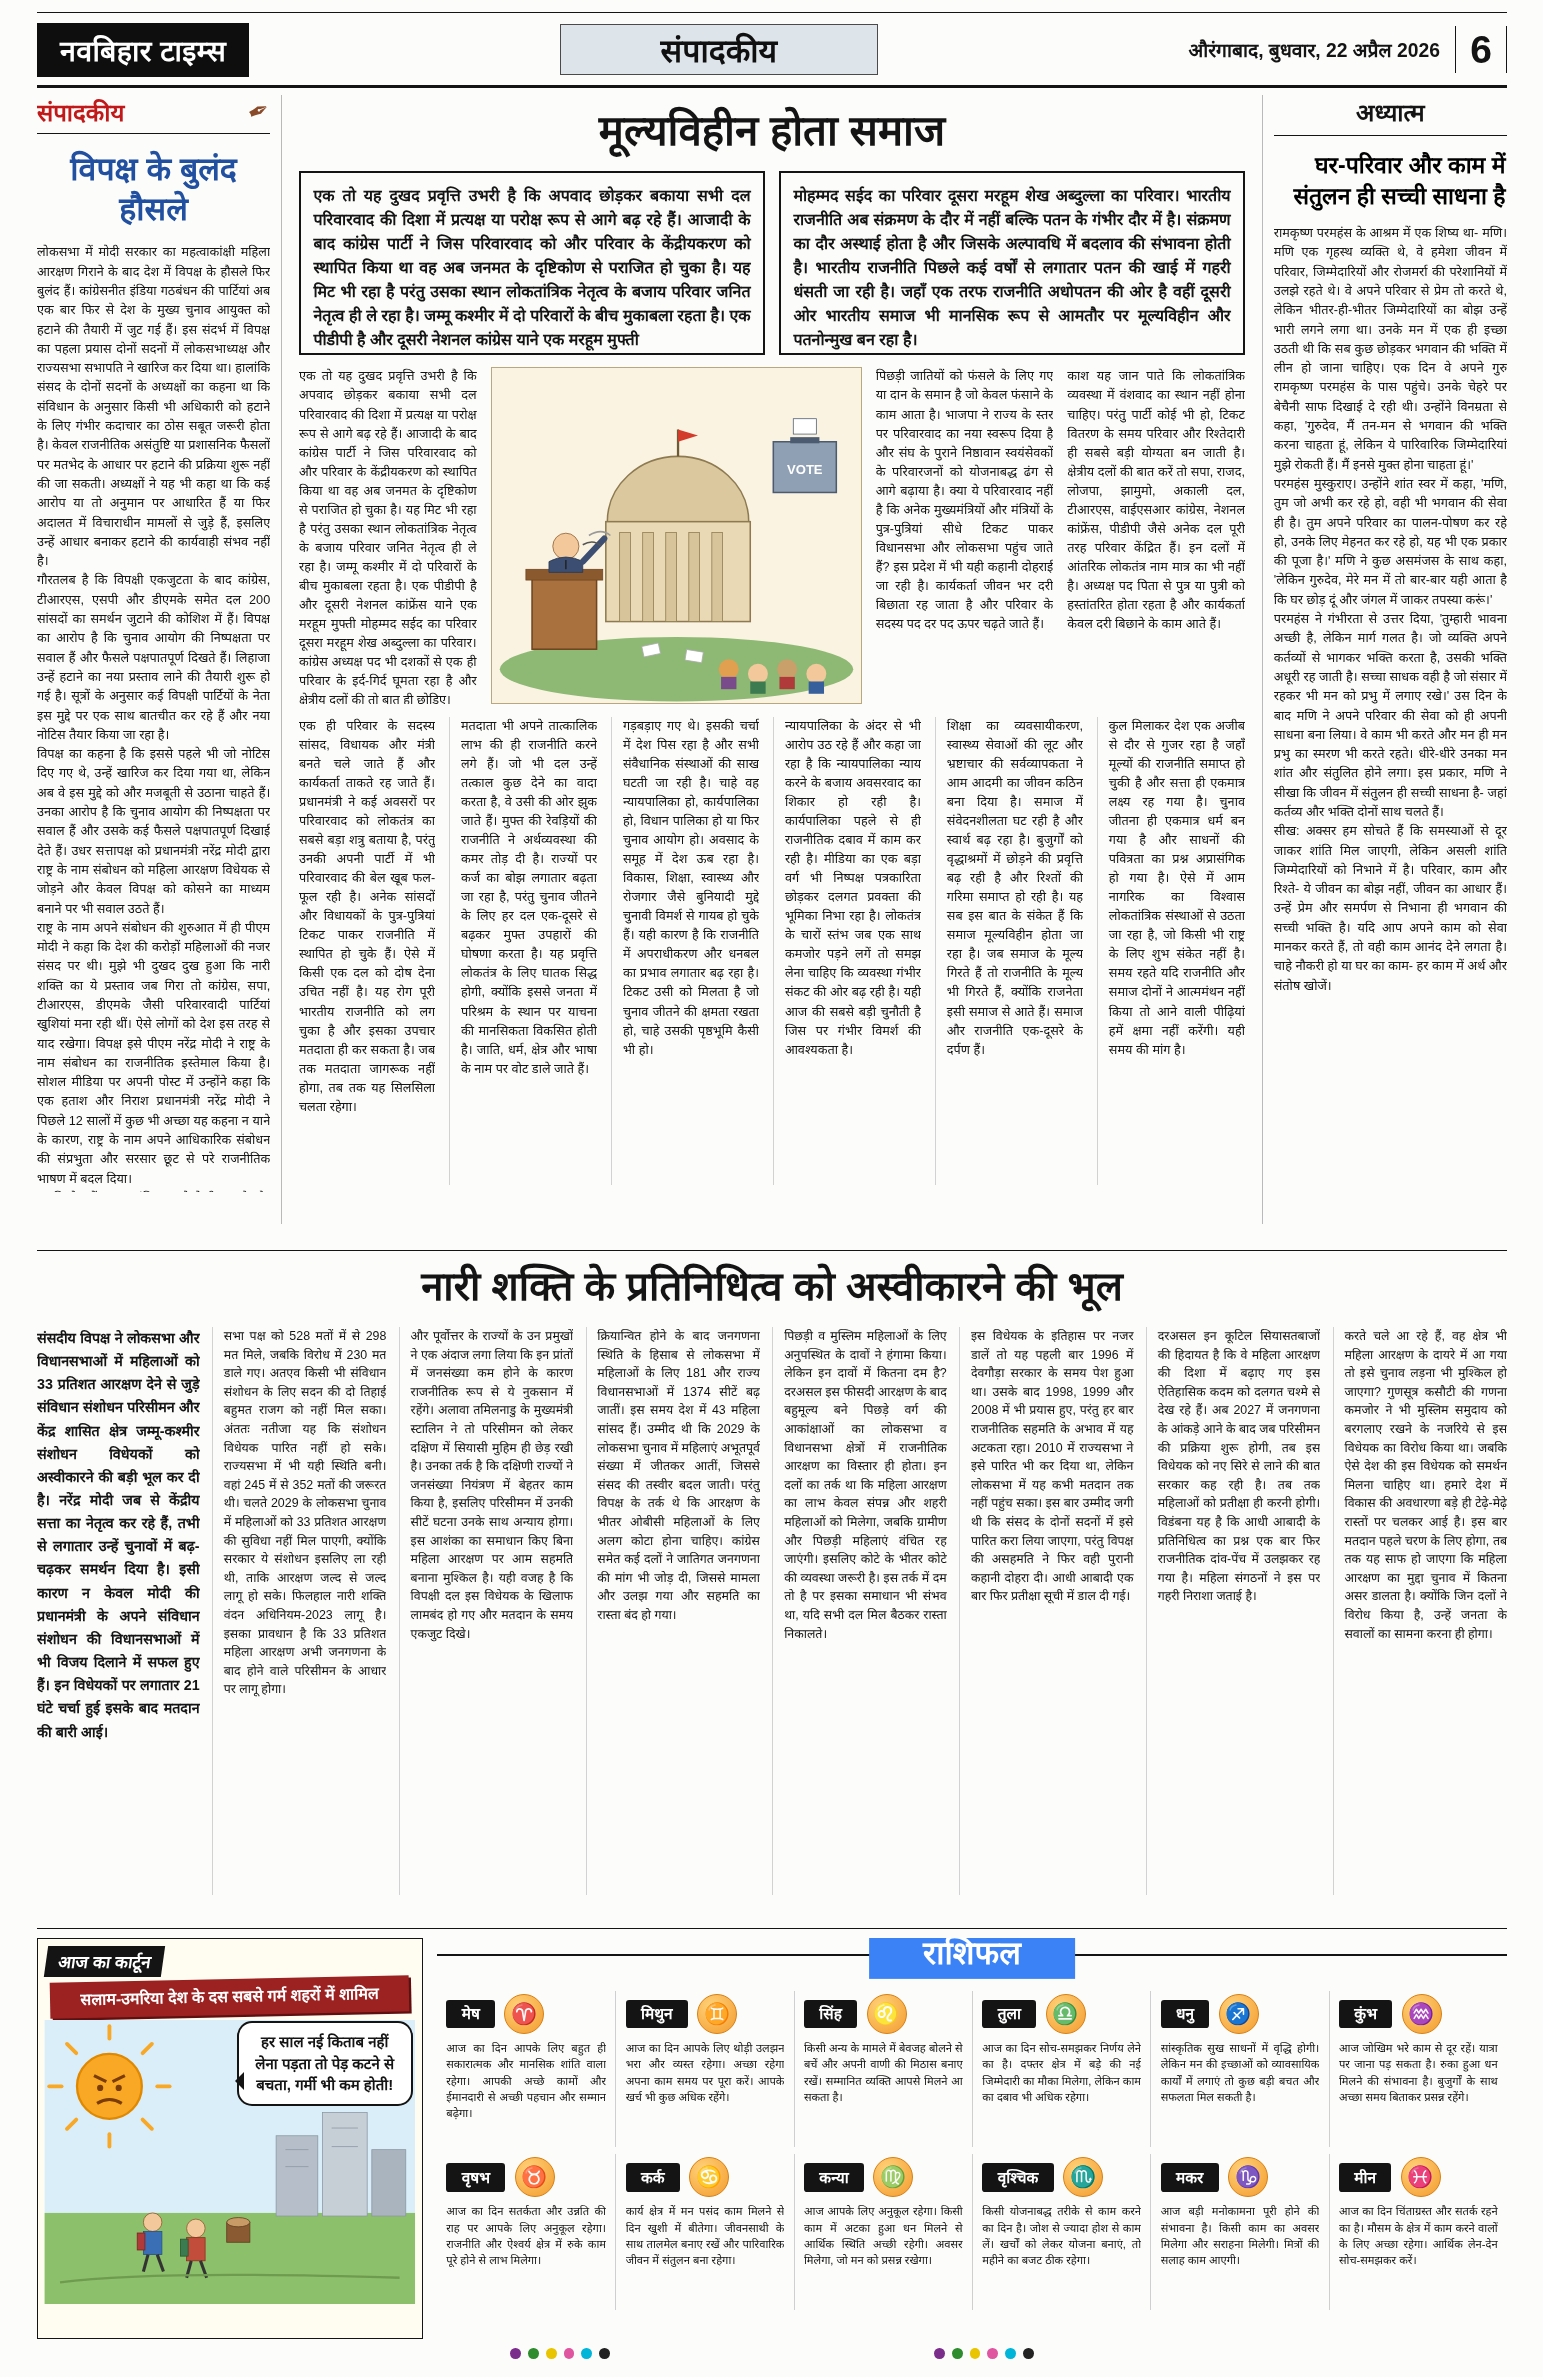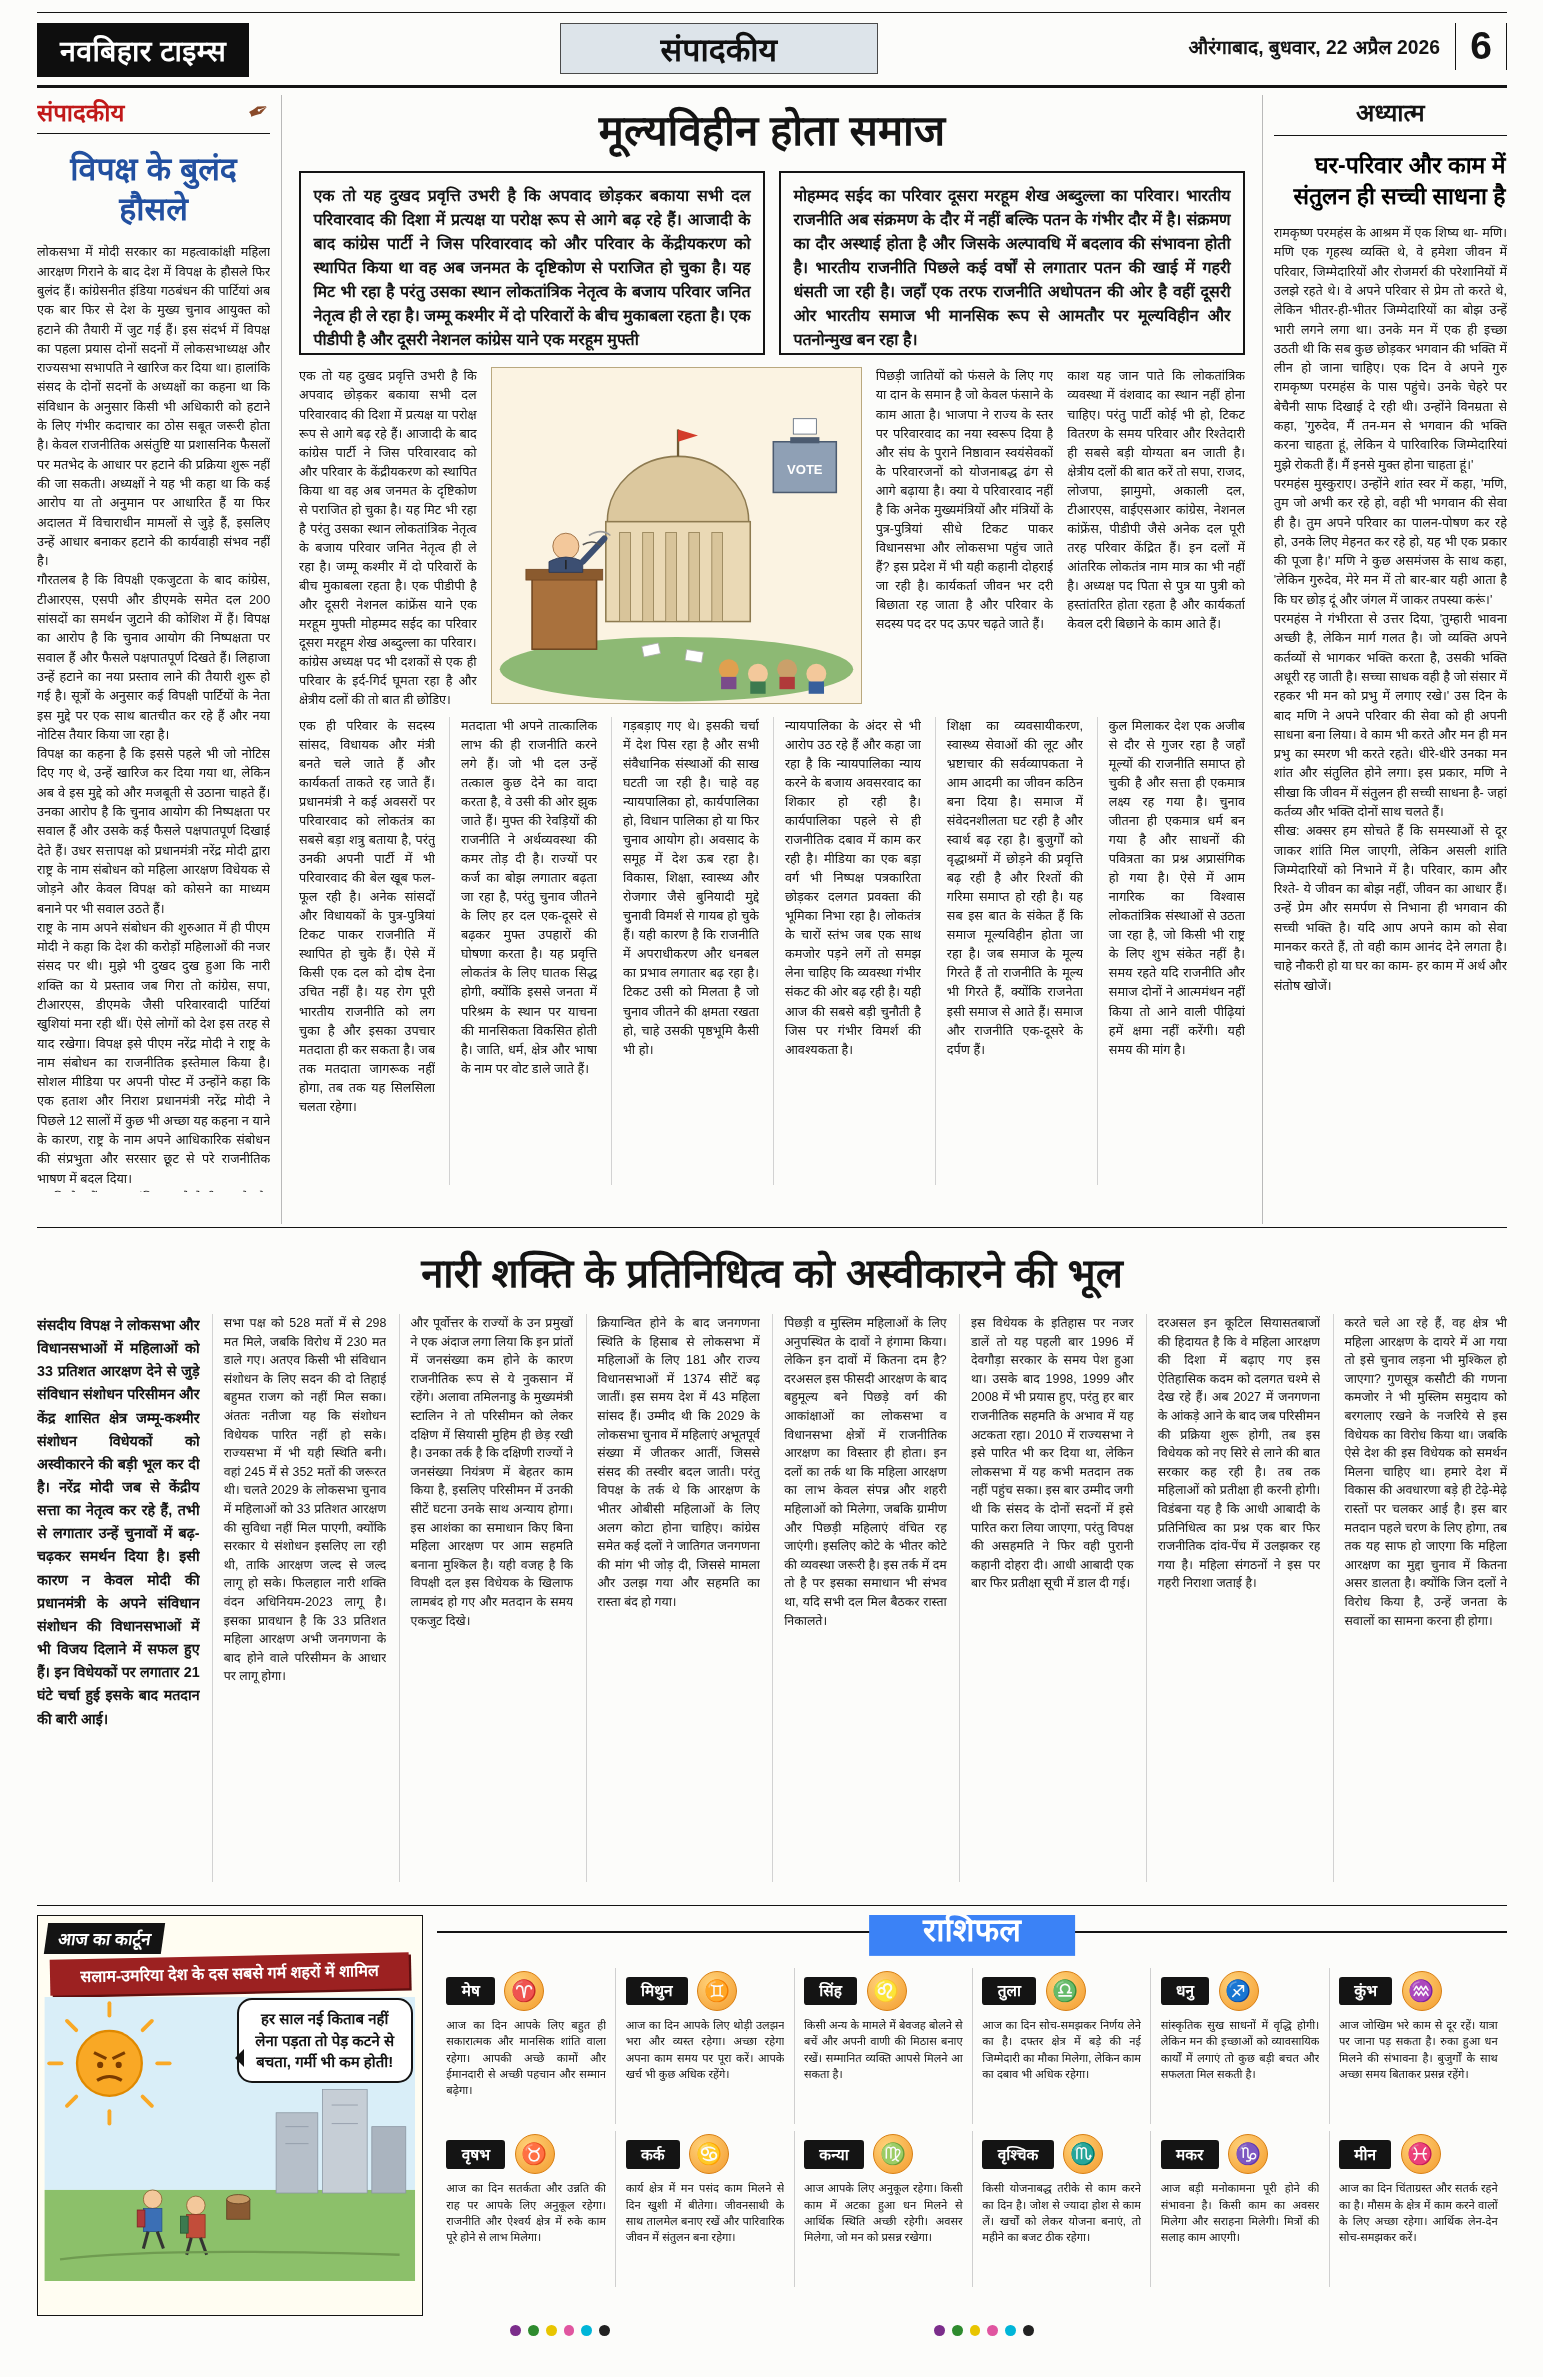--- a/index.html
+++ b/index.html
@@ -4,21 +4,21 @@
 <style>
   * { box-sizing: border-box; }
   html,body { margin:0; padding:0; background:#d8d8d8; }
   .page{
     width:1544px; height:2377px; margin:0 auto; background:#fcfcfa; color:#141414;
     font-family:"Liberation Sans", sans-serif; padding:12.4px 37px 7.7px; position:relative; overflow:hidden;
   }
   .top-rule{ border-top:1.5px solid #141414; margin-bottom:6.2px; }
 
   
-  .header{ display:flex; align-items:flex-start; gap:17px; padding:3.1px 0 7.7px; border-bottom:3.1px solid #141414; }
+  .header{ display:flex; align-items:center; gap:17px; padding:3.1px 0 7.7px; border-bottom:3.1px solid #141414; }
   .masthead{ background:#0e0e0e; color:#fff; font-weight:bold; font-size:28.6px; padding:7.7px 23px; flex:none; letter-spacing:0.4px;}
   .section-box{ background:#dde4ea; border:0.8px solid #4a4a4a; font-size:32px; font-weight:bold; padding:3.1px 100px; margin:0 auto; color:#101010;}
   .head-right{ display:flex; align-items:center; gap:15.4px; flex:none; }
   .dateline{ font-size:19.3px; font-weight:bold; }
   .page-num{ font-size:39px; font-weight:bold; border-left:1.5px solid #141414; border-right:1.5px solid #141414; padding:1.5px 14px; }
 
   
   .band-top{ display:flex; gap:10.8px; height:1129px; margin-top:7.7px; overflow:hidden; }
   .col-left{ width:245px; flex:none; border-right:0.8px solid #b9b9b9; padding-right:10.8px; overflow:hidden;}
   .col-right{ width:245px; flex:none; border-left:0.8px solid #b9b9b9; padding-left:10.8px; overflow:hidden;}
@@ -40,21 +40,21 @@
   .intro-box{ flex:1; border:2.3px solid #141414; padding:10.8px 12.4px; font-size:16px; font-weight:bold; line-height:1.5; text-align:justify; overflow:hidden;}
   .edit-top{ display:flex; gap:14px; height:337px; margin-top:12.4px; overflow:hidden; }
   .edit-top .ecol{ flex:1; }
   .illustration{ flex:0 0 371px; margin:0; border:0.8px solid #b9a87e; background:#fbf3e2; overflow:hidden; }
   .edit-bottom{ display:flex; gap:14px; height:468px; margin-top:12.4px; overflow:hidden; }
   .edit-bottom .ecol{ flex:1; border-left:0.8px solid #d2d2d2; padding-left:10.8px;}
   .edit-bottom .ecol:first-child{ border-left:none; padding-left:0; }
   .ecol{ font-size:12.7px; line-height:1.5; text-align:justify; white-space:pre-line; overflow:hidden; }
 
   
-  .band-middle{ border-top:1.5px solid #141414; margin-top:3px; padding-top:12px; height:670px; overflow:hidden; }
+  .band-middle{ border-top:1.5px solid #141414; margin-top:26px; padding-top:2px; height:670px; overflow:hidden; }
   .mid-headline{ text-align:center; font-size:40px; font-weight:bold; margin:3.1px 0 15.4px; }
   .mid-cols{ display:flex; gap:12.4px; height:568px; overflow:hidden; }
   .wcol{ flex:1; font-size:12.4px; line-height:1.5; text-align:justify; white-space:pre-line; overflow:hidden; border-left:0.8px solid #d2d2d2; padding-left:10.8px;}
   .wcol.intro{ border-left:none; padding-left:0; font-weight:bold; font-size:14.3px; line-height:1.62; }
 
   
   .band-bottom{ border-top:1.5px solid #141414; margin-top:7.7px; padding-top:9.3px; display:flex; gap:14px; height:411px; overflow:hidden;}
   .cartoon-box{ width:386px; flex:none; border:1.5px solid #141414; position:relative; background:#fffdf2; overflow:hidden; }
   .cartoon-label{ position:absolute; top:6.2px; left:7.7px; background:#141414; color:#fff; font-weight:bold; font-size:17px; padding:3.9px 12.4px; transform:skewX(-8deg); z-index:3;}
   .cartoon-caption{ margin:40px 12.4px 4.6px; background:#9c2121; color:#fff; font-weight:bold; font-size:16px; padding:7px 9.3px; transform:rotate(-1.2deg); text-align:center; box-shadow:2.3px 2.3px 0 #5e0f0f; line-height:1.35;}

